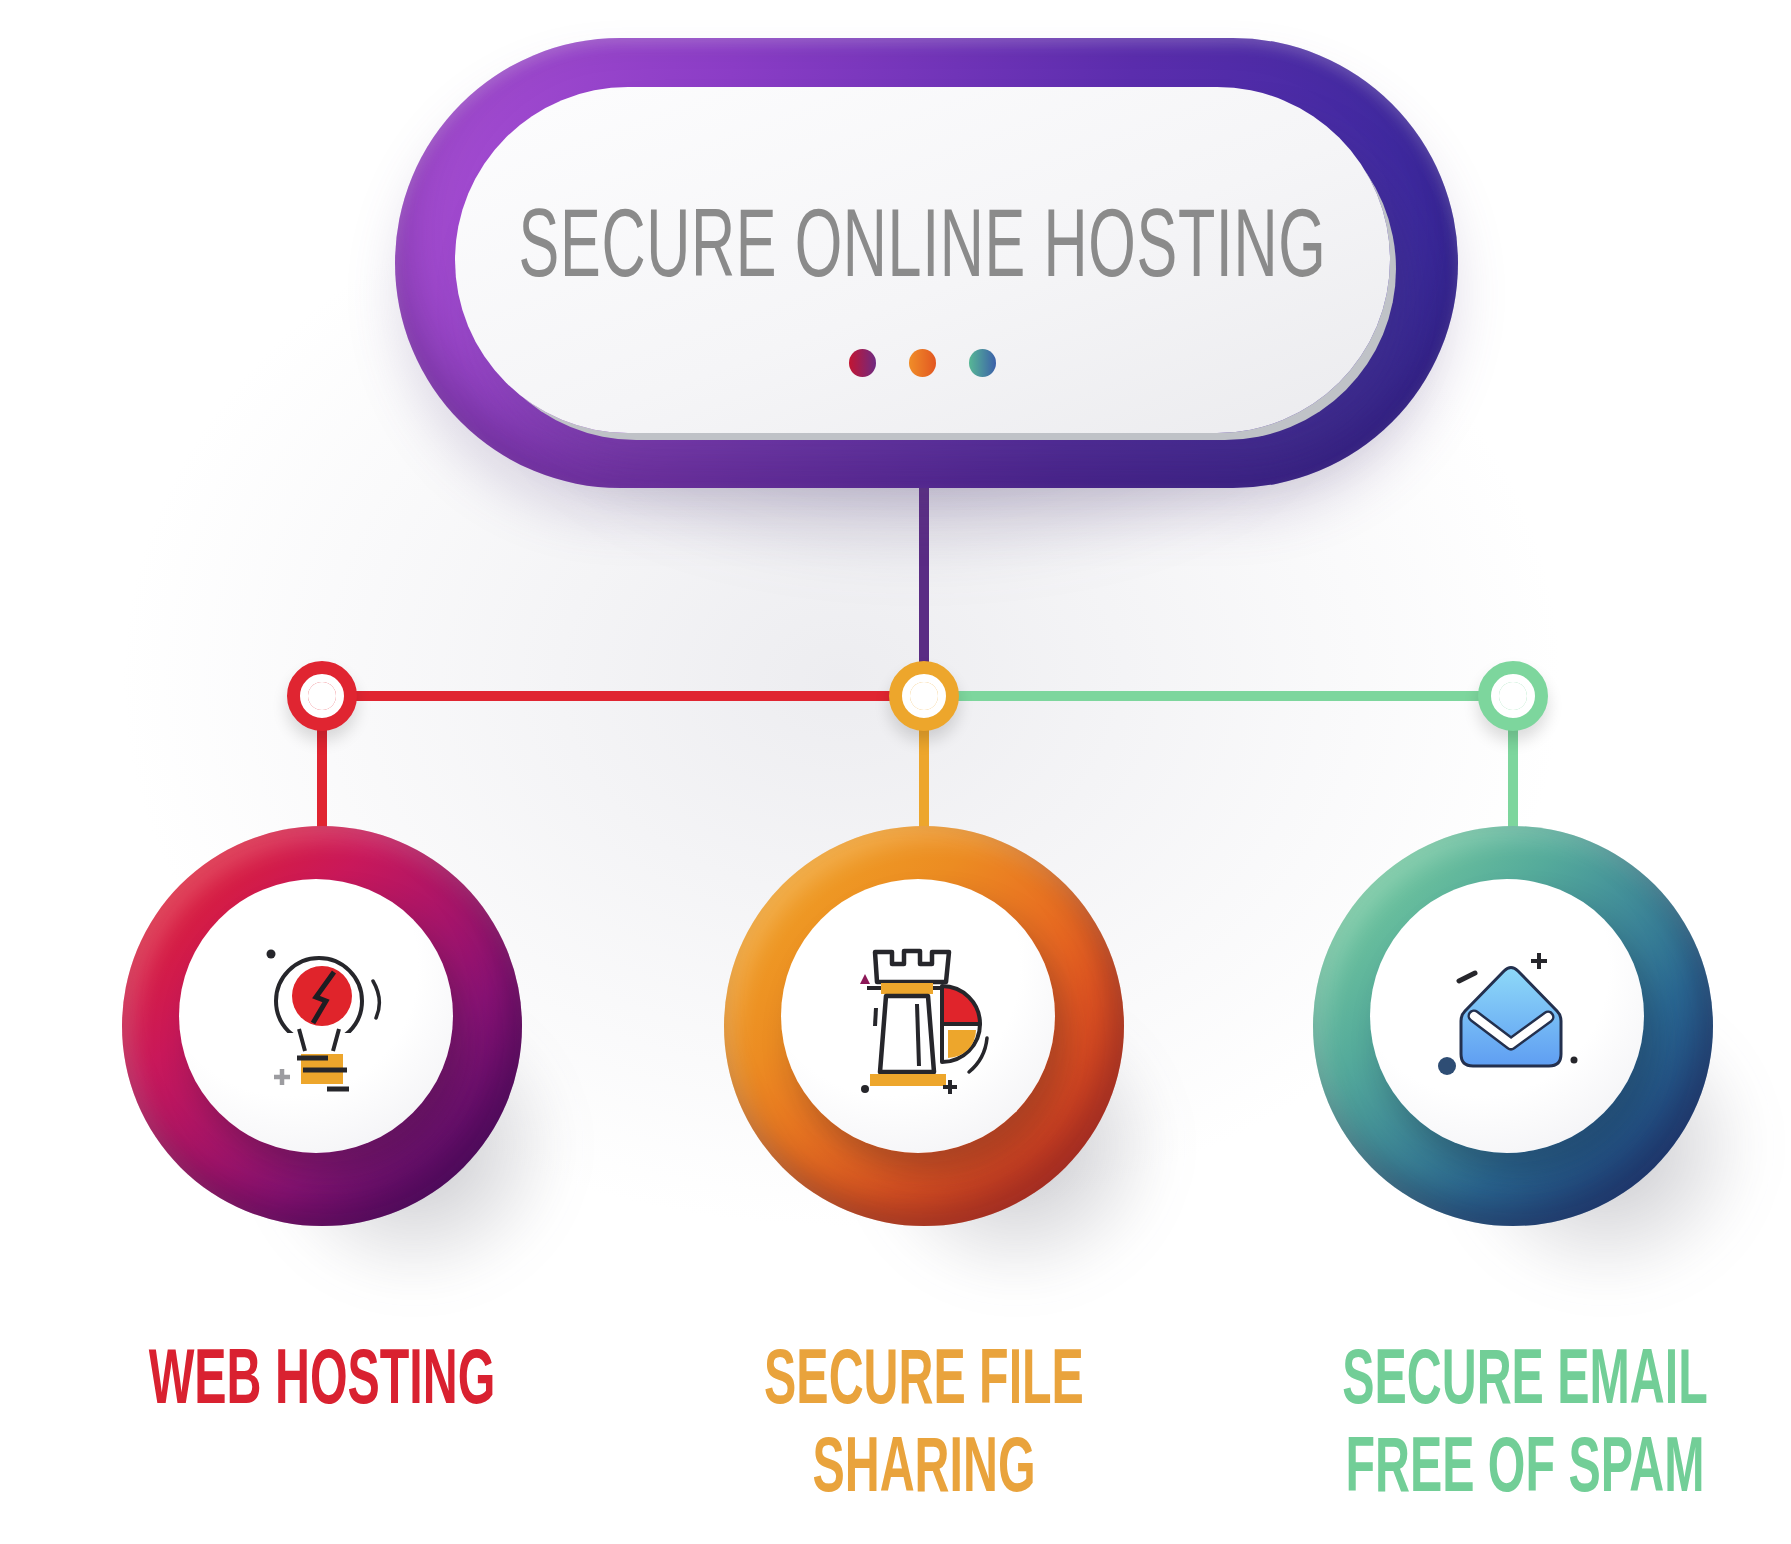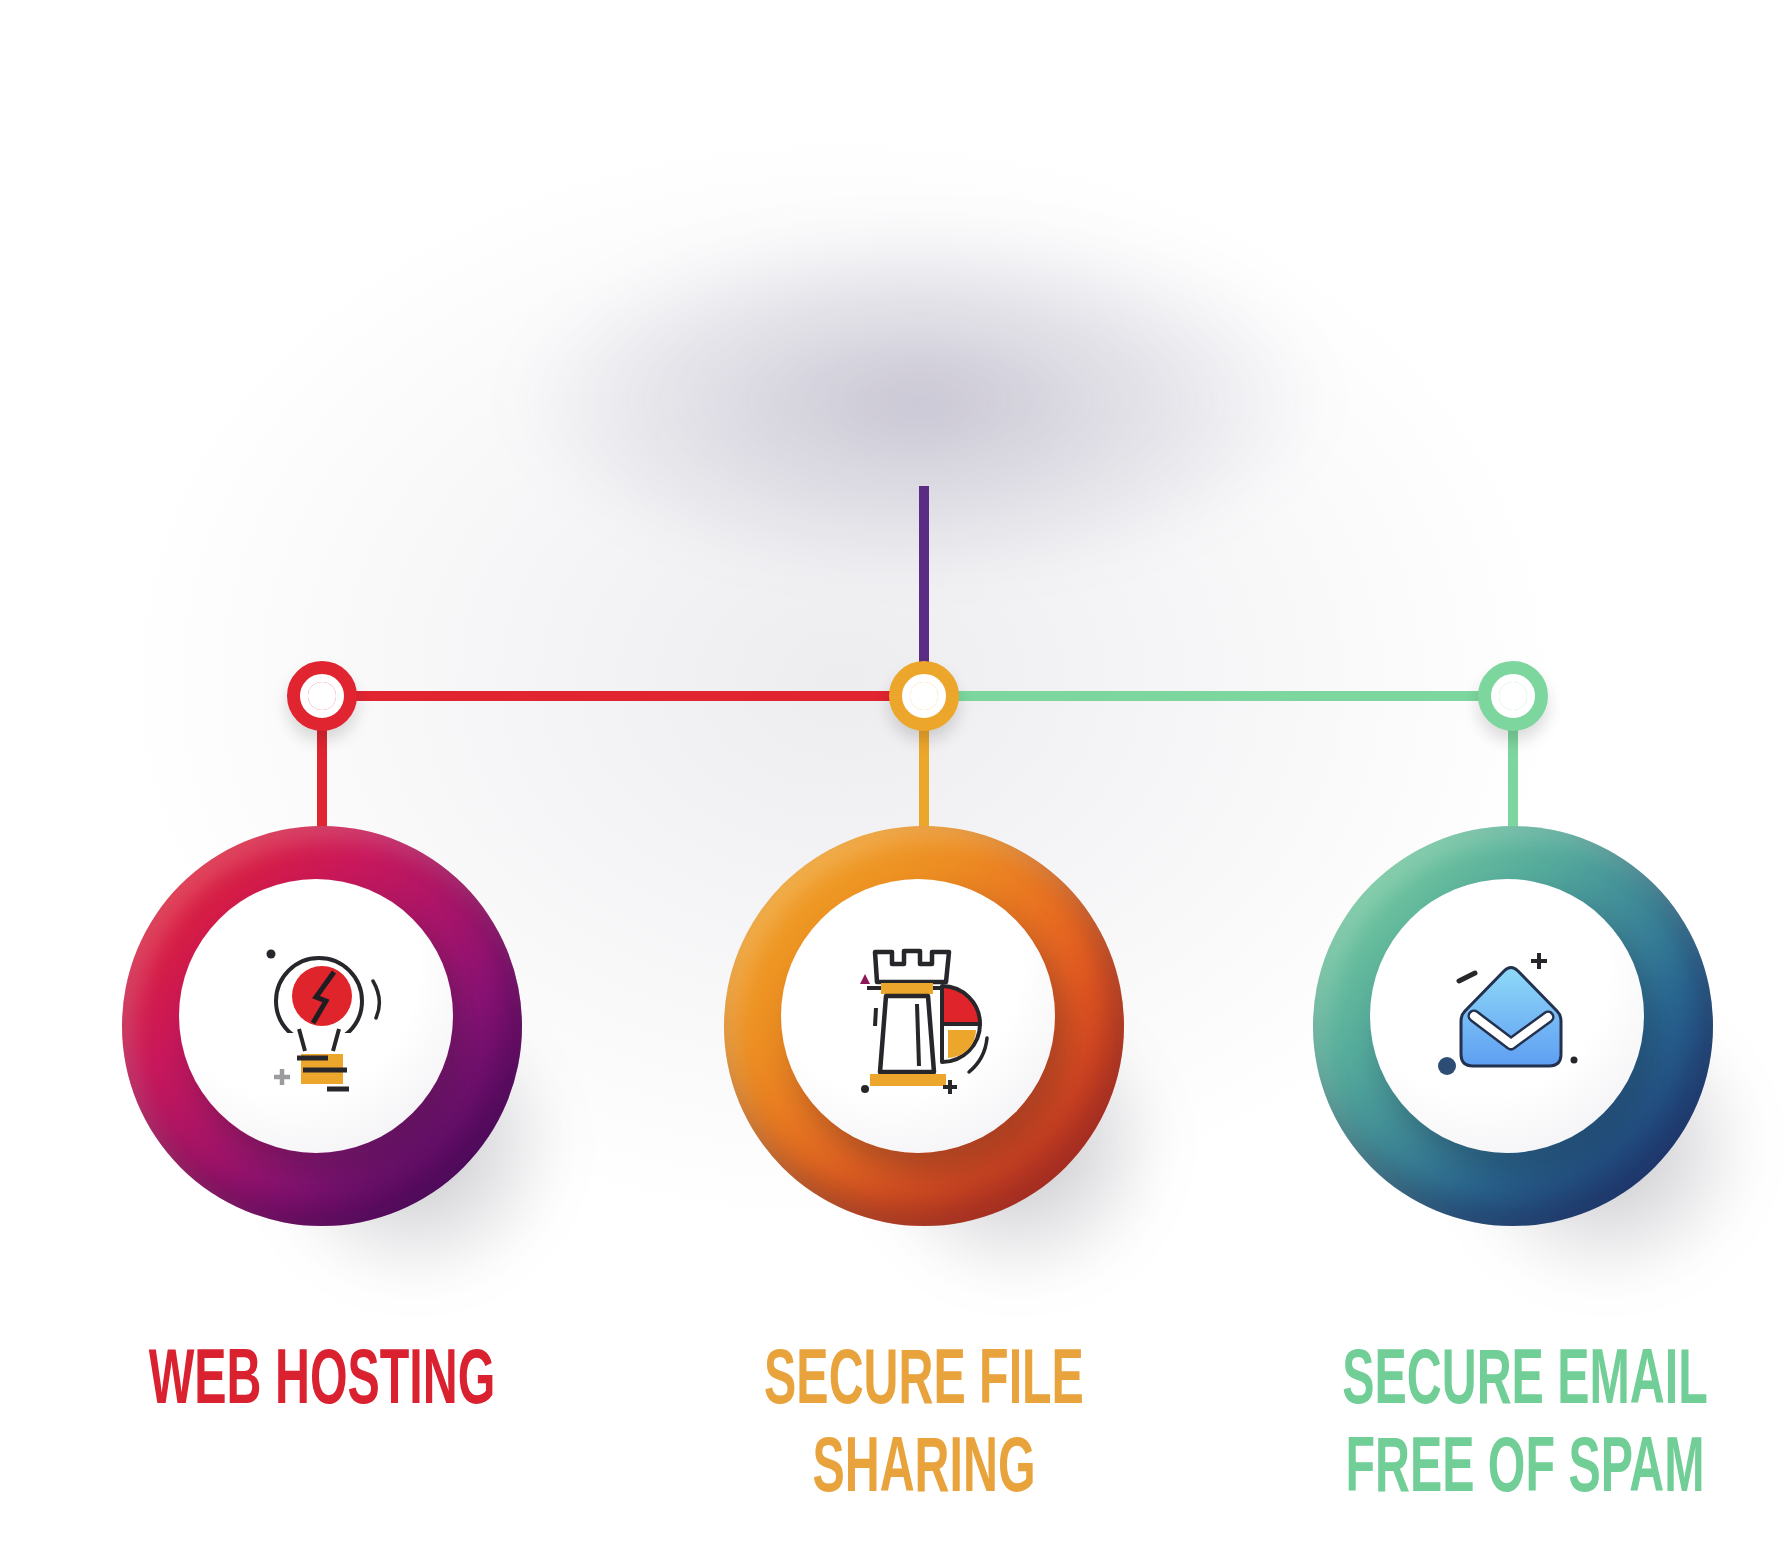--- a/index.html
+++ b/index.html
@@ -79,20 +79,30 @@
   <div class="node" style="left: 287px; border-color: rgb(224, 37, 49);">
       <span class="core" style="background: rgb(224, 37, 49);"></span>
     </div>
   <div class="node" style="left: 889px; border-color: rgb(237, 166, 44);">
       <span class="core" style="background: rgb(237, 166, 44);"></span>
     </div>
   <div class="node" style="left: 1478px; border-color: rgb(125, 214, 157);">
       <span class="core" style="background: rgb(125, 214, 157);"></span>
     </div>
 
+  <div class="capsule">
+    <div class="capsule-inner">
+      <h1 class="title" style="color: rgb(139, 139, 139);">SECURE ONLINE HOSTING</h1>
+      <div class="dots">
+        <span class="dot" style="background-image: linear-gradient(90deg, rgb(194, 21, 50), rgb(111, 42, 129));"></span>
+        <span class="dot" style="background-image: linear-gradient(90deg, rgb(240, 141, 40), rgb(226, 87, 34));"></span>
+        <span class="dot" style="background-image: linear-gradient(90deg, rgb(87, 183, 149), rgb(59, 96, 169));"></span>
+      </div>
+    </div>
+  </div>
 
   <div class="ring" style="left: 122px; background-image: linear-gradient(135deg, rgb(234, 36, 32), rgb(201, 24, 90), rgb(142, 19, 120), rgb(71, 12, 114));">
     <div class="inner"></div>
     <svg width="190" height="190" viewBox="0 0 190 190">
       <circle cx="44" cy="28" r="4.5" fill="#26262b"></circle>
       <circle cx="92" cy="75" r="43" fill="#ffffff" stroke="#26262b" stroke-width="4"></circle>
       <rect x="60" y="107" width="64" height="24" fill="#ffffff"></rect>
       <path d="M72 103 L78 125 M112 103 L106 125" stroke="#26262b" stroke-width="4" fill="none"></path>
       <circle cx="95" cy="70" r="30" fill="#e0242b"></circle>
       <path d="M107 46 L89 71 L99 75 L86 97" stroke="#1d1d22" stroke-width="5" fill="none"></path>

